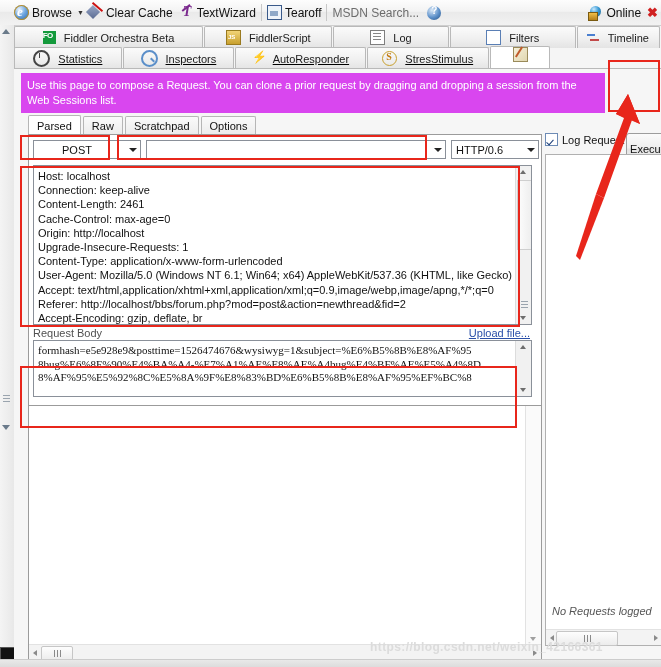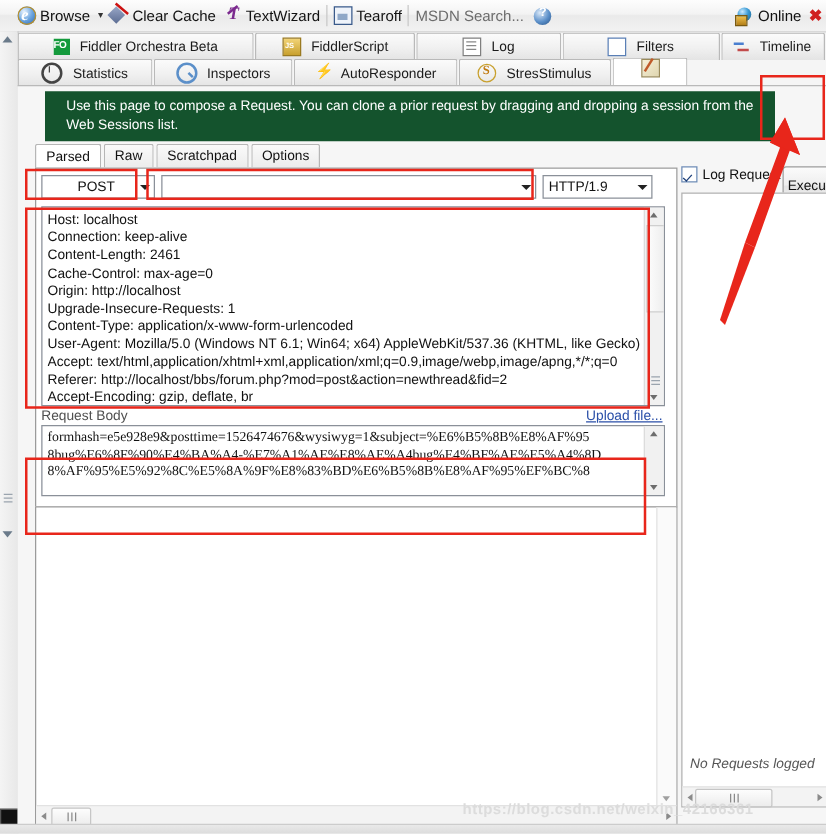--- a/index.html
+++ b/index.html
@@ -61,21 +61,21 @@
     border-left:4px solid transparent;border-right:4px solid transparent;border-bottom:5px solid #6a7a8a;}
   .rail-grip{position:absolute;left:3px;top:370px;width:7px;height:14px;}
   .rail-grip i{display:block;width:7px;height:1px;background:#9aa4ae;margin-bottom:2px;}
   .rail-dn{position:absolute;left:2px;top:400px;width:0;height:0;
     border-left:4px solid transparent;border-right:4px solid transparent;border-top:5px solid #6a7a8a;}
   .rail-box{position:absolute;left:0px;top:622px;width:13px;height:17px;background:#111;border:1px solid #555;}
 
   
   .tabrow{position:absolute;left:14px;height:22px;display:flex;align-items:flex-end;}
   .tabrow.r1{top:26px;width:647px;}
-  .tabrow.r2{top:47px;width:537px;}
+  .tabrow.r2{top:47px;width:537px;text-decoration:underline;}
   .ftab{
     height:21px;min-width:10px;display:flex;align-items:center;justify-content:center;gap:8px;
     padding:0 10px;margin-right:1px;
     background:linear-gradient(to bottom,#fbfbfb 0%,#f0f0f0 55%,#e4e4e4 100%);
     border:1px solid #b9b9b9;border-bottom:none;
     border-radius:2px 2px 0 0;font-size:11px;color:#1a1a1a;white-space:nowrap;cursor:default;
   }
   .ftab.sel{background:#ffffff;border-color:#b9b9b9;height:22px;flex-direction:column;}
   .ftab .tico{width:13px;height:13px;position:relative;flex:none;}
   .tico-fo{background:#149a3c;}
@@ -94,50 +94,50 @@
   .tico-insp:after{content:"";position:absolute;left:7px;top:7px;width:5px;height:2px;background:#5b8fc9;transform:rotate(45deg);}
   .tico-ar:after{content:"\26A1";position:absolute;left:1px;top:-2px;font-size:12px;color:#3a3a3a;}
   .tico-ss{border:1px solid #c8a02e;border-radius:50%;}
   .tico-ss:after{content:"S";position:absolute;left:3px;top:-1px;font-size:10px;color:#c07a10;font-family:"Liberation Serif",serif;font-weight:bold;}
   .tico-comp{background:linear-gradient(135deg,#f6f0d8,#e0d6b0);border:1px solid #9a8a5a;}
   .tico-comp:after{content:"";position:absolute;left:4px;top:-2px;width:2px;height:12px;background:#c05a2a;transform:rotate(32deg);}
 
   
   .content{position:absolute;left:14px;top:68px;width:647px;height:599px;background:#f6f6f6;
     border-top:1px solid #b9b9b9;}
-  .banner{position:absolute;left:22px;top:4px;width:584px;height:40px;
-    background:#14532d;color:#fff;font-size:11px;line-height:15px;padding:5px 17px;box-sizing:border-box;}
+  .banner{position:absolute;left:7px;top:4px;width:584px;height:40px;
+    background:#d946ef;color:#fff;font-size:11px;line-height:15px;padding:5px 6px;box-sizing:border-box;}
   .exec-btn{position:absolute;left:612px;top:64px;width:46px;height:29px;
     background:linear-gradient(to bottom,#fbfbfb,#eeeeee 48%,#e3e3e3 52%,#f3f3f3);
     border:1px solid #9d9d9d;border-radius:3px;font-size:11px;color:#111;
     display:flex;align-items:center;justify-content:center;cursor:default;}
   .exec-btn u{text-decoration:none;border-bottom:1px solid #111;}
 
   
   .redbox{position:absolute;border:2px solid #e8261b;box-sizing:border-box;pointer-events:none;}
   .redarrow{position:absolute;pointer-events:none;}
 
   
-  .ptabs{position:absolute;left:14px;top:46px;display:flex;height:20px;}
+  .ptabs{position:absolute;left:14px;top:46px;display:flex;align-items:flex-end;height:20px;}
   .ptab{height:18px;padding:0 8px;display:flex;align-items:center;font-size:11px;color:#111;
     background:linear-gradient(to bottom,#fafafa,#ececec);border:1px solid #b6b6b6;border-bottom:none;
     margin-right:2px;border-radius:2px 2px 0 0;cursor:default;}
   .ptab.sel{background:#fff;height:19px;}
 
   .reqpanel{position:absolute;left:14px;top:65px;width:512px;height:270px;background:#fff;
     border:1px solid #9b9b9b;}
 
   
   .reqline{position:absolute;left:0px;top:0px;width:512px;height:26px;display:flex;align-items:center;gap:5px;
     padding:3px 0 0 4px;box-sizing:border-box;}
   .combo{height:19px;background:#fff;border:1px solid #8a9099;display:flex;align-items:center;
     font-size:11px;color:#111;padding-left:4px;position:relative;box-sizing:border-box;}
   .combo .cb-arrow{position:absolute;right:3px;top:7px;width:0;height:0;
     border-left:4px solid transparent;border-right:4px solid transparent;border-top:4px solid #222;}
-  .combo.method{width:91px;padding-left:28px;}
+  .combo.method{width:108px;padding-left:28px;}
   .combo.url{width:300px;overflow:hidden;white-space:nowrap;}
   .combo.url .cbtxt{display:block;width:278px;overflow:hidden;text-overflow:clip;white-space:nowrap;}
   .combo.ver{width:88px;}
 
   .hdrbox{position:absolute;left:4px;top:30px;width:497px;height:158px;background:#fff;
     border:1px solid #8a9099;overflow:hidden;}
   .hdrtext{position:absolute;left:4px;top:3px;width:480px;font-size:11px;line-height:14.2px;color:#111;
     white-space:pre;overflow:hidden;}
   .vscroll{position:absolute;right:0;top:0;width:15px;height:100%;background:#f1f1f1;border-left:1px solid #dcdcdc;}
   .vs-up{position:absolute;left:4px;top:4px;width:0;height:0;border-left:3.5px solid transparent;
@@ -298,21 +298,21 @@
 
       <div class="reqline">
         <div class="combo method">
           <span class="cbtxt">POST</span>
           <span class="cb-arrow"></span>
         </div>
         <div class="combo url">
           <span class="cb-arrow"></span>
         </div>
         <div class="combo ver">
-          <span class="cbtxt">HTTP/1.9</span>
+          <span class="cbtxt">HTTP/0.6</span>
           <span class="cb-arrow"></span>
         </div>
       </div>
 
       <div class="hdrbox">
         <div class="hdrtext">Host: localhost
 Connection: keep-alive
 Content-Length: 2461
 Cache-Control: max-age=0
 Origin: http://localhost

